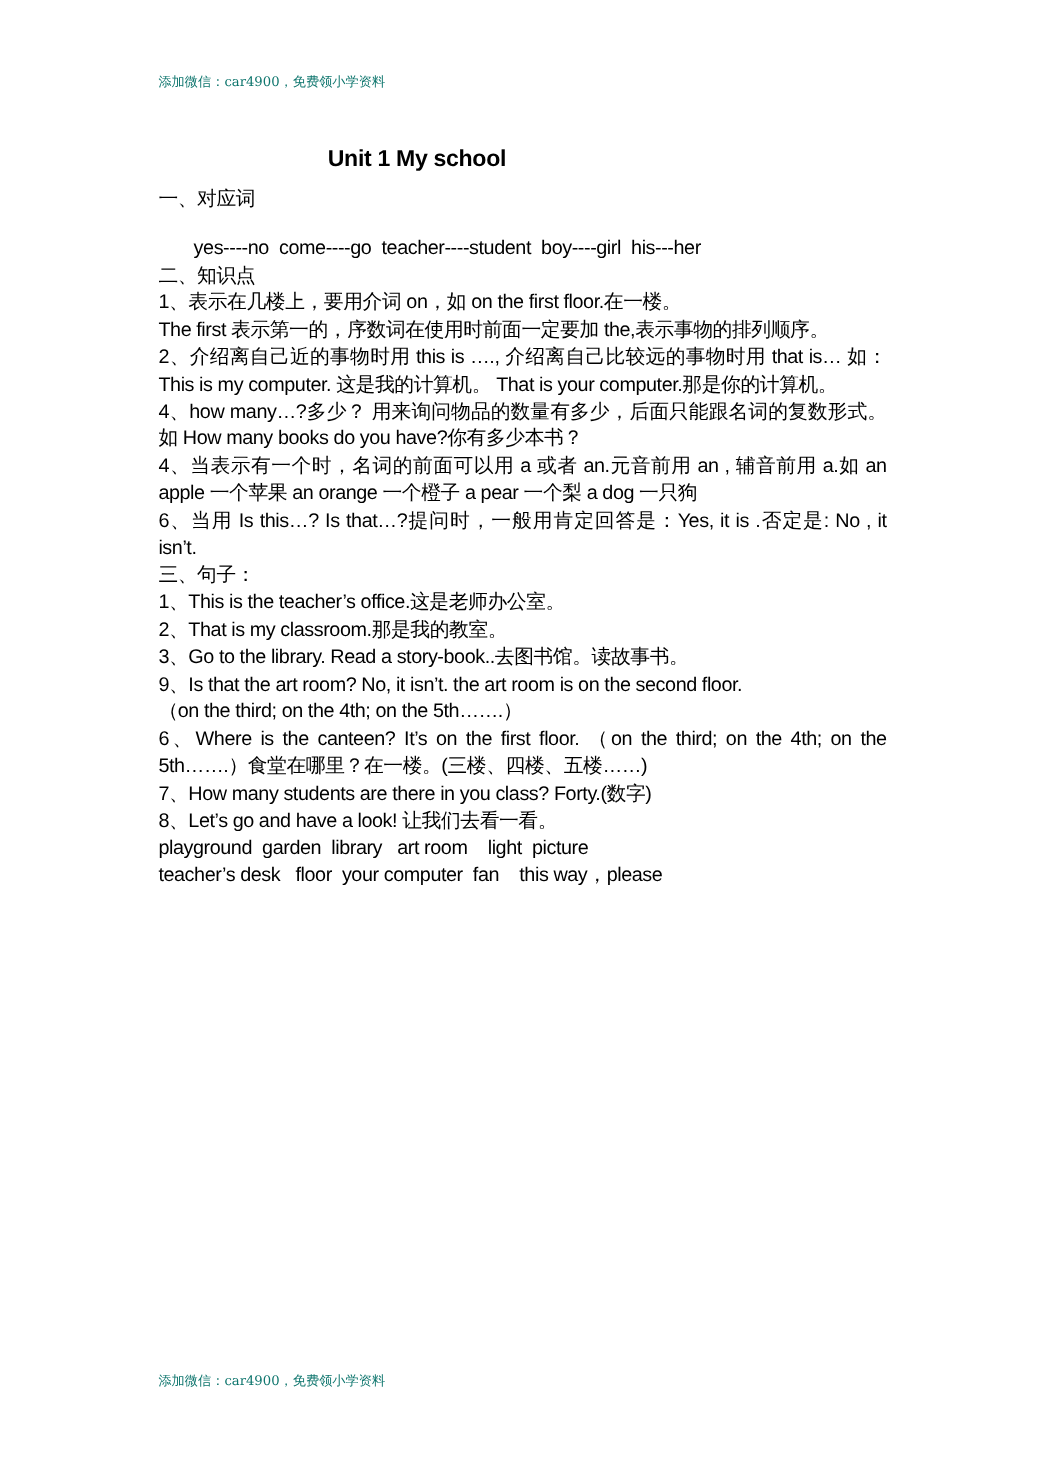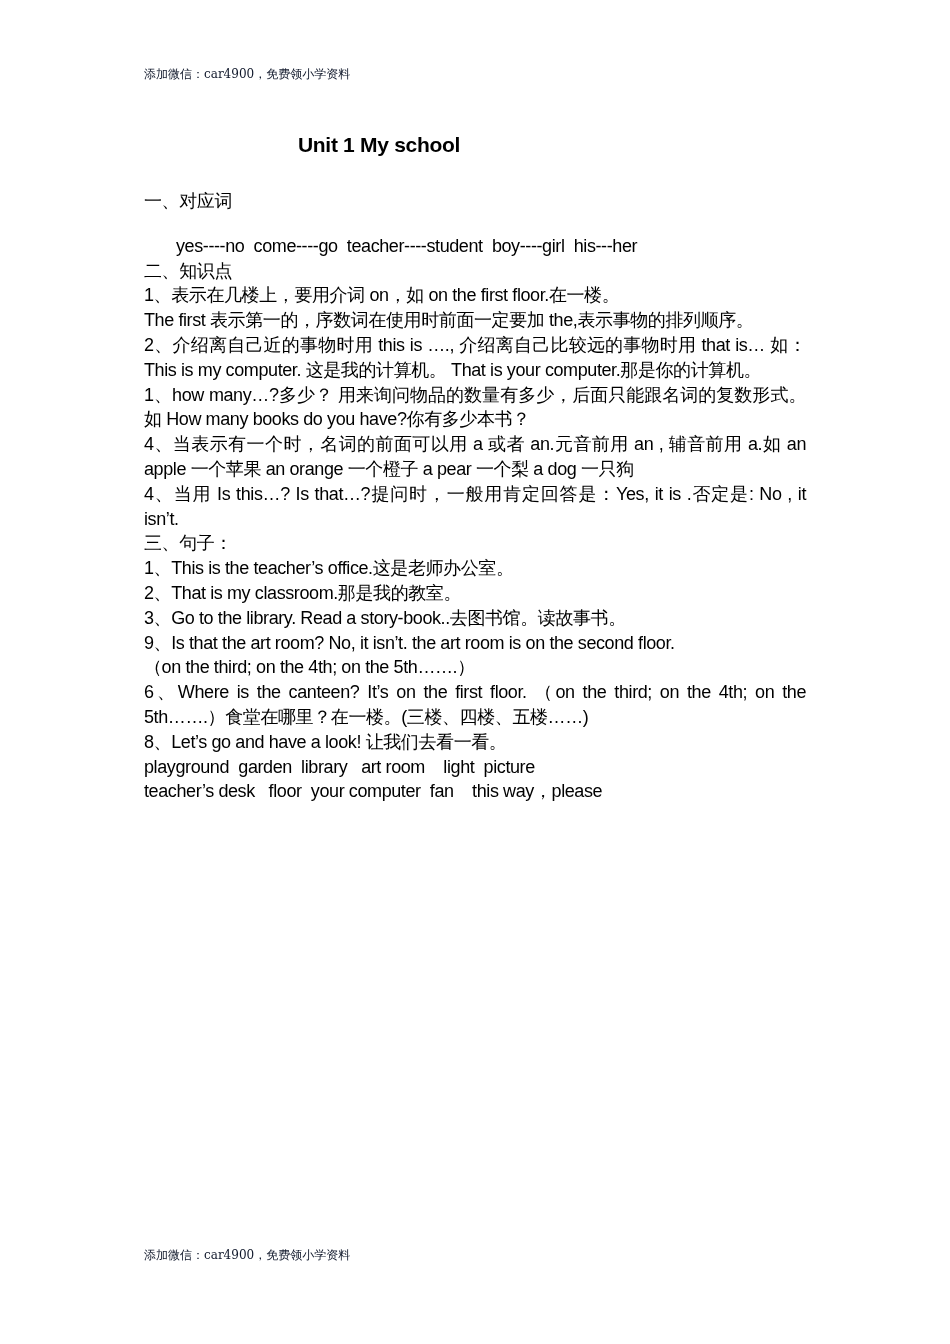--- a/index.html
+++ b/index.html
@@ -1,29 +1,29 @@
 <!DOCTYPE html>
 <html><head>
   <meta charset="utf-8">
   <style>
     html, body { margin: 0; padding: 0; background: #ffffff; }
     body { width: 950px; height: 1344px; position: relative; overflow: hidden;
            font-family: "Liberation Sans", "DejaVu Sans", sans-serif; color: #000; }
     .header-note, .footer-note {
-      position: absolute; left: 144px; font-size: 12px; color: #0f172a;
+      position: absolute; left: 144px; font-size: 12px; color: #0f766e;
       font-family: "DejaVu Serif", "Liberation Serif", serif;
     }
     .header-note { top: 66px; }
     .footer-note { top: 1247px; }
     .title {
       position: absolute; top: 133px; left: 0; width: 758px; text-align: center;
       font-size: 21px; font-weight: bold; letter-spacing: -0.3px;
     }
     .body-text {
-      position: absolute; top: 189px; left: 144px; width: 662px;
+      position: absolute; top: 168px; left: 144px; width: 662px;
       font-size: 18px; line-height: 24.8px; letter-spacing: -0.4px;
     }
     .line { white-space: nowrap; }
     .wrap { white-space: normal; text-align: justify; }
     .indent1 { padding-left: 44px; }
     .indent2 { padding-left: 32px; margin-top: 20px; }
     .pre { white-space: pre; }
   </style>
 </head>
 <body>
@@ -33,30 +33,31 @@
 <div class="title">Unit 1  My school</div>
 
 <div class="body-text">
   <div class="line">一、对应词</div>
   <div class="line indent2 pre">yes----no  come----go  teacher----student  boy----girl  his---her</div>
 
   <div class="line">二、知识点</div>
   <div class="wrap">1、表示在几楼上，要用介词 on，如 on the first floor.在一楼。</div>
   <div class="wrap">The first 表示第一的，序数词在使用时前面一定要加 the,表示事物的排列顺序。</div>
   <div class="wrap">2、介绍离自己近的事物时用 this is …., 介绍离自己比较远的事物时用 that is… 如： This is my computer. 这是我的计算机。 That is your computer.那是你的计算机。</div>
-  <div class="wrap">1、how many…?多少？    用来询问物品的数量有多少，后面只能跟名词的复数形式。如 How many books do you have?你有多少本书？</div>
+  <div class="wrap">4、how many…?多少？    用来询问物品的数量有多少，后面只能跟名词的复数形式。如 How many books do you have?你有多少本书？</div>
   <div class="wrap">4、当表示有一个时，名词的前面可以用 a 或者 an.元音前用 an , 辅音前用 a.如 an apple   一个苹果          an orange   一个橙子        a pear 一个梨       a dog   一只狗</div>
-  <div class="wrap">4、当用 Is this…? Is that…?提问时，一般用肯定回答是：Yes, it is .否定是: No , it isn’t.</div>
+  <div class="wrap">6、当用 Is this…? Is that…?提问时，一般用肯定回答是：Yes, it is .否定是: No , it isn’t.</div>
 
   <div class="line">三、句子：</div>
   <div class="line">1、This is the teacher’s office.这是老师办公室。</div>
   <div class="line">2、That is my classroom.那是我的教室。</div>
   <div class="line">3、Go to the library. Read a story-book..去图书馆。读故事书。</div>
   <div class="line">9、Is that the art room? No, it isn’t. the art room is on the second floor.</div>
   <div class="line">（on the third;  on the 4th;  on the 5th…….）</div>
   <div class="wrap">6、Where is the canteen? It’s on the first floor. （on the third;  on the 4th;  on the 5th…….）食堂在哪里？在一楼。(三楼、四楼、五楼……)</div>
+  <div class="line">7、How many students are there in you class?  Forty.(数字)</div>
   <div class="line">8、Let’s go and have a look!  让我们去看一看。</div>
 
   <div class="line pre">playground  garden  library   art room    light  picture</div>
   <div class="line pre">teacher’s desk   floor  your computer  fan    this way，please</div>
 </div>
 
 <div class="footer-note">添加微信：car4900，免费领小学资料</div>
 
 </body></html>

